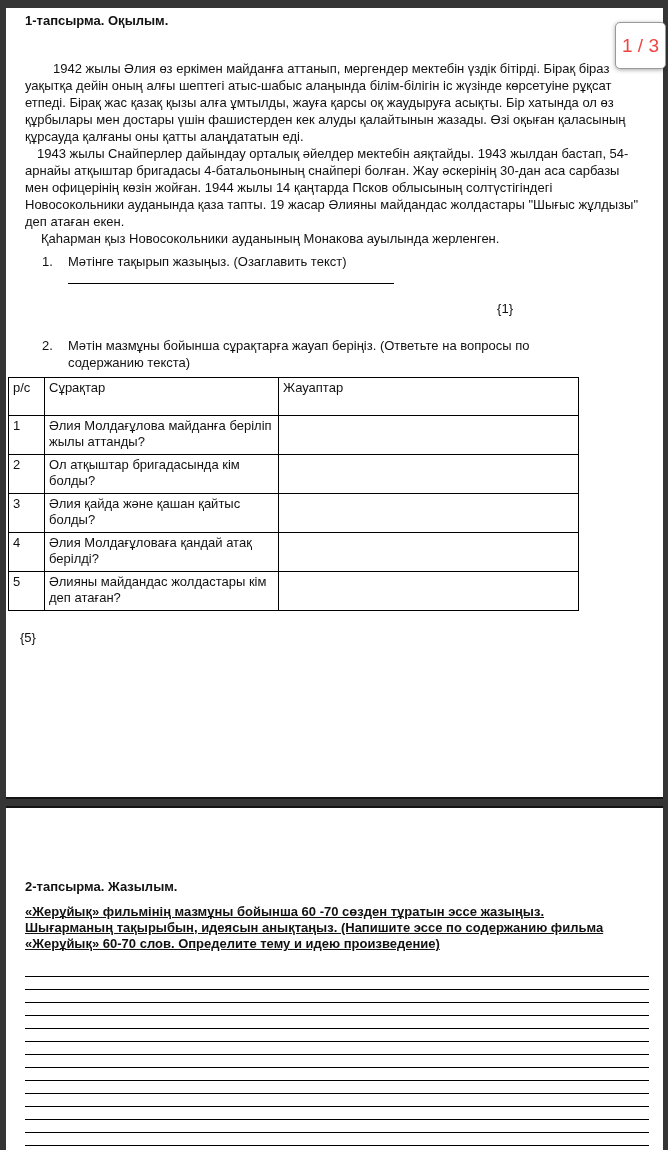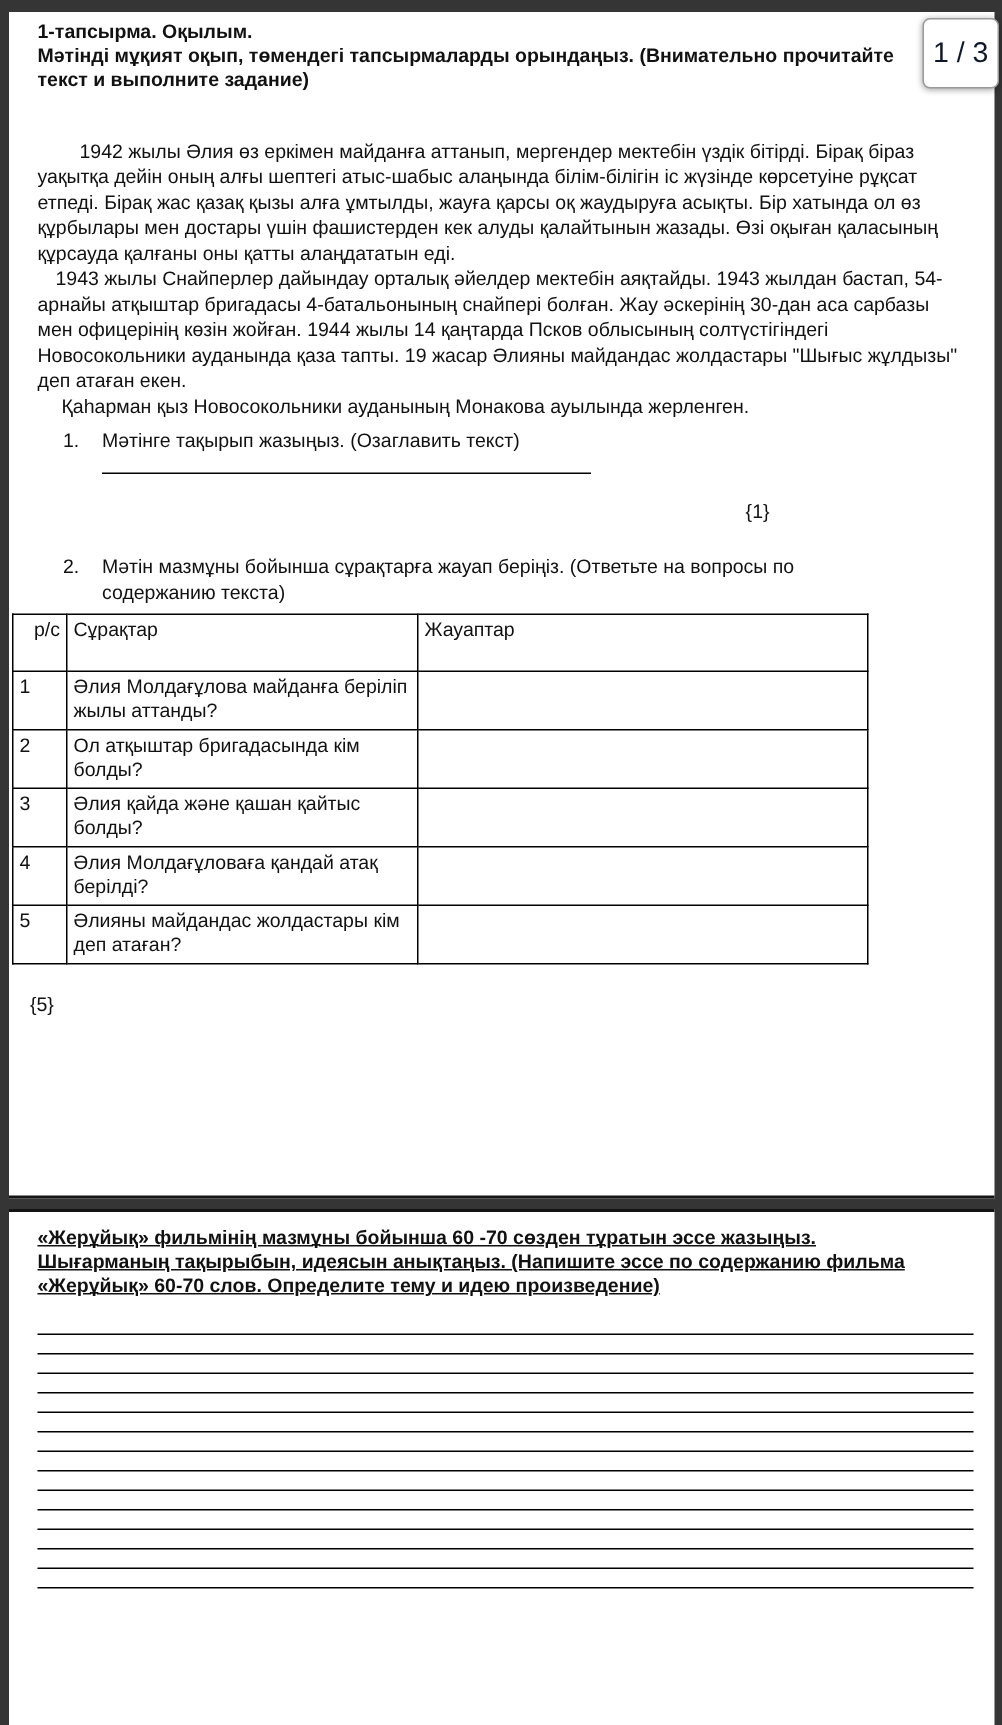--- a/index.html
+++ b/index.html
@@ -62,58 +62,57 @@
   .qtable col.c2 { width: 234px; }
   .qtable col.c3 { width: 300px; }
   .qtable th, .qtable td {
     border: 1px solid #000;
     padding: 2px 4px;
     vertical-align: top;
     font-weight: normal;
     line-height: 16px;
   }
   .qtable thead th { height: 38px; text-align: left; }
-  .qtable thead th.left { text-align: right; }
+  .qtable thead th.left { text-align: left; }
   .qtable tbody td { height: 39px; text-align: left; }
 
   
   .t2-title { margin: 70px 24px 0 19px; font-size: 13px; line-height: 17px; }
   .t2-instr { margin: 9px 28px 0 19px; font-size: 13px; line-height: 16px; text-decoration: underline; }
 
   .essay-lines { margin: 12px 14px 0 19px; }
   .essay-line { height: 13px; border-bottom: 1px solid #000; }
 
   
   .page-indicator {
     position: absolute;
-    top: 12px;
+    top: 22px;
     right: 2px;
     width: 51px;
     height: 47px;
     background: #ffffff;
     border: 1px solid #9a9a9a;
     border-radius: 5px;
     box-shadow: 0 1px 4px rgba(0,0,0,0.35);
     display: flex;
     align-items: center;
     justify-content: center;
     font-size: 19px;
-    color: #0f172a;
+    color: #ef4444;
     z-index: 10;
   }
 </style>
 </head>
 <body>
 
 <div class="viewer">
 
   <div class="page page1">
 
     <div class="t1-title bold">1-тапсырма. Оқылым.</div>
-    <div class="t1-instr bold">Мәтінді мұқият оқып, төмендегі тапсырмаларды орындаңыз. (Внимательно прочитайте текст и выполните задание)</div>
 
     <div class="bodytext">
       <p class="p-ind-28">1942 жылы Әлия өз еркімен майданға аттанып, мергендер мектебін үздік бітірді. Бірақ біраз уақытқа дейін оның алғы шептегі атыс-шабыс алаңында білім-білігін іс жүзінде көрсетуіне рұқсат етпеді. Бірақ жас қазақ қызы алға ұмтылды, жауға қарсы оқ жаудыруға асықты. Бір хатында ол өз құрбылары мен достары үшін фашистерден кек алуды қалайтынын жазады. Өзі оқыған қаласының құрсауда қалғаны оны қатты алаңдататын еді.</p>
       <p class="p-ind-12">1943 жылы Снайперлер дайындау орталық әйелдер мектебін аяқтайды. 1943 жылдан бастап, 54-арнайы атқыштар бригадасы 4-батальонының снайпері болған. Жау әскерінің 30-дан аса сарбазы мен офицерінің көзін жойған. 1944 жылы 14 қаңтарда Псков облысының солтүстігіндегі Новосокольники ауданында қаза тапты. 19 жасар Әлияны майдандас жолдастары "Шығыс жұлдызы" деп атаған екен.</p>
       <p class="p-ind-16">Қаһарман қыз Новосокольники ауданының Монакова ауылында жерленген.</p>
     </div>
 
     <div class="item item1">
       <span class="item-num">1.</span>
       <span class="item-text">Мәтінге тақырып жазыңыз. (Озаглавить текст)</span>
@@ -165,20 +164,21 @@
           <td>Әлияны майдандас жолдастары кім деп атаған?</td>
           <td></td>
         </tr>
       </tbody>
     </table>
 
     <div class="score score5">{5}</div>
   </div>
 
   <div class="page page2">
+    <div class="t2-title bold">2-тапсырма. Жазылым.</div>
     <div class="t2-instr bold">«Жерұйық» фильмінің мазмұны бойынша 60 -70 сөзден тұратын эссе жазыңыз. Шығарманың тақырыбын, идеясын анықтаңыз. (Напишите эссе по содержанию фильма «Жерұйық» 60-70 слов. Определите тему и идею произведение)</div>
 
     <div class="essay-lines">
       <div class="essay-line"></div>
       <div class="essay-line"></div>
       <div class="essay-line"></div>
       <div class="essay-line"></div>
       <div class="essay-line"></div>
       <div class="essay-line"></div>
       <div class="essay-line"></div>

